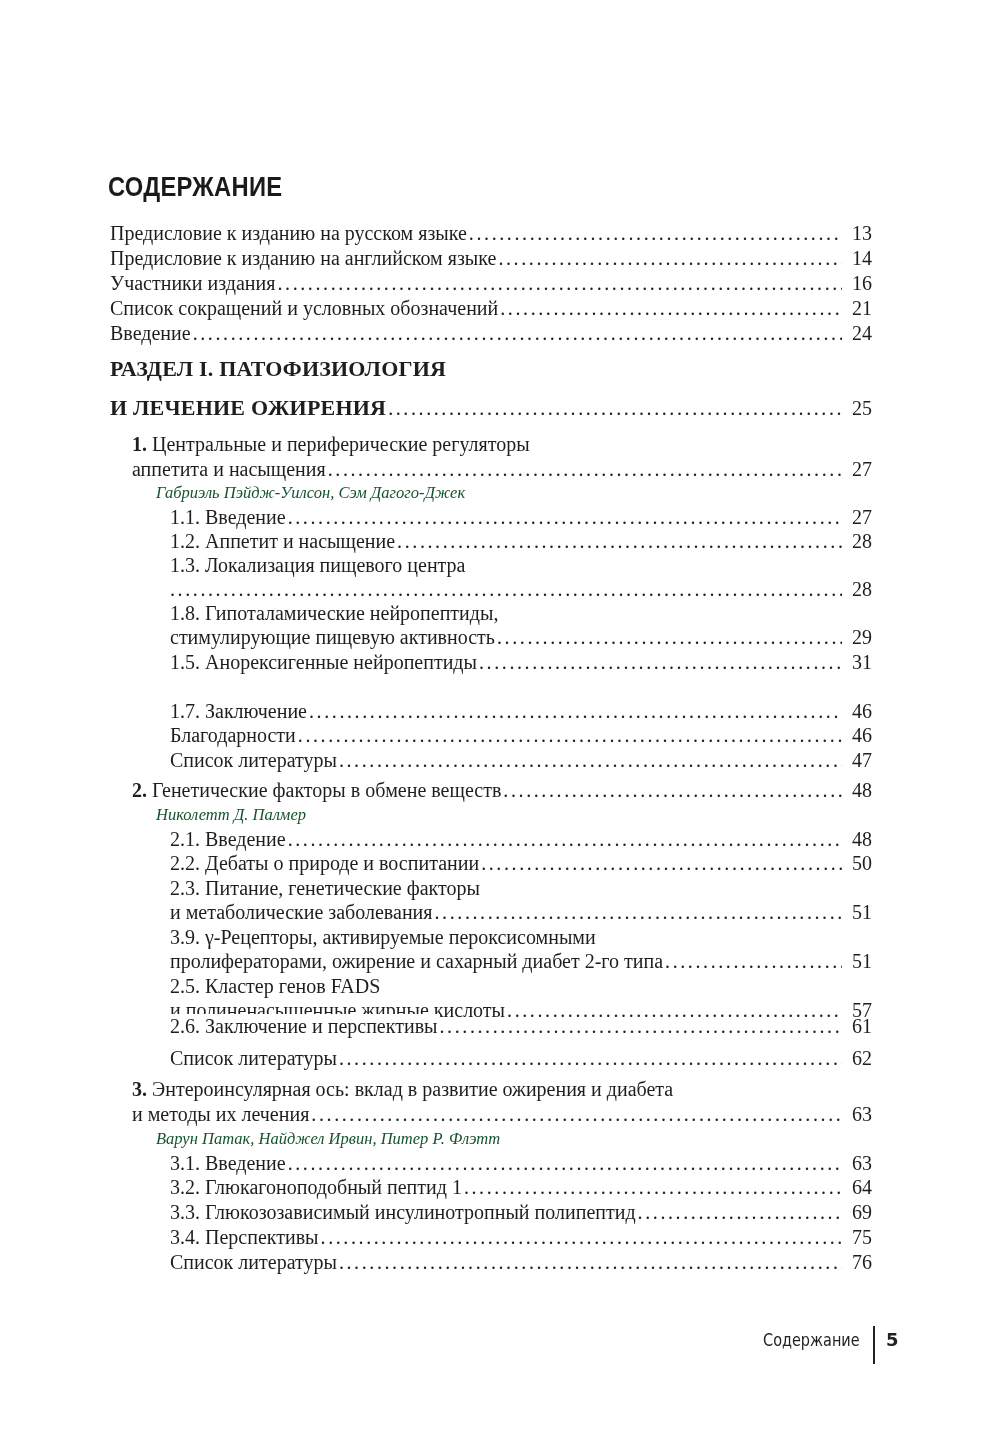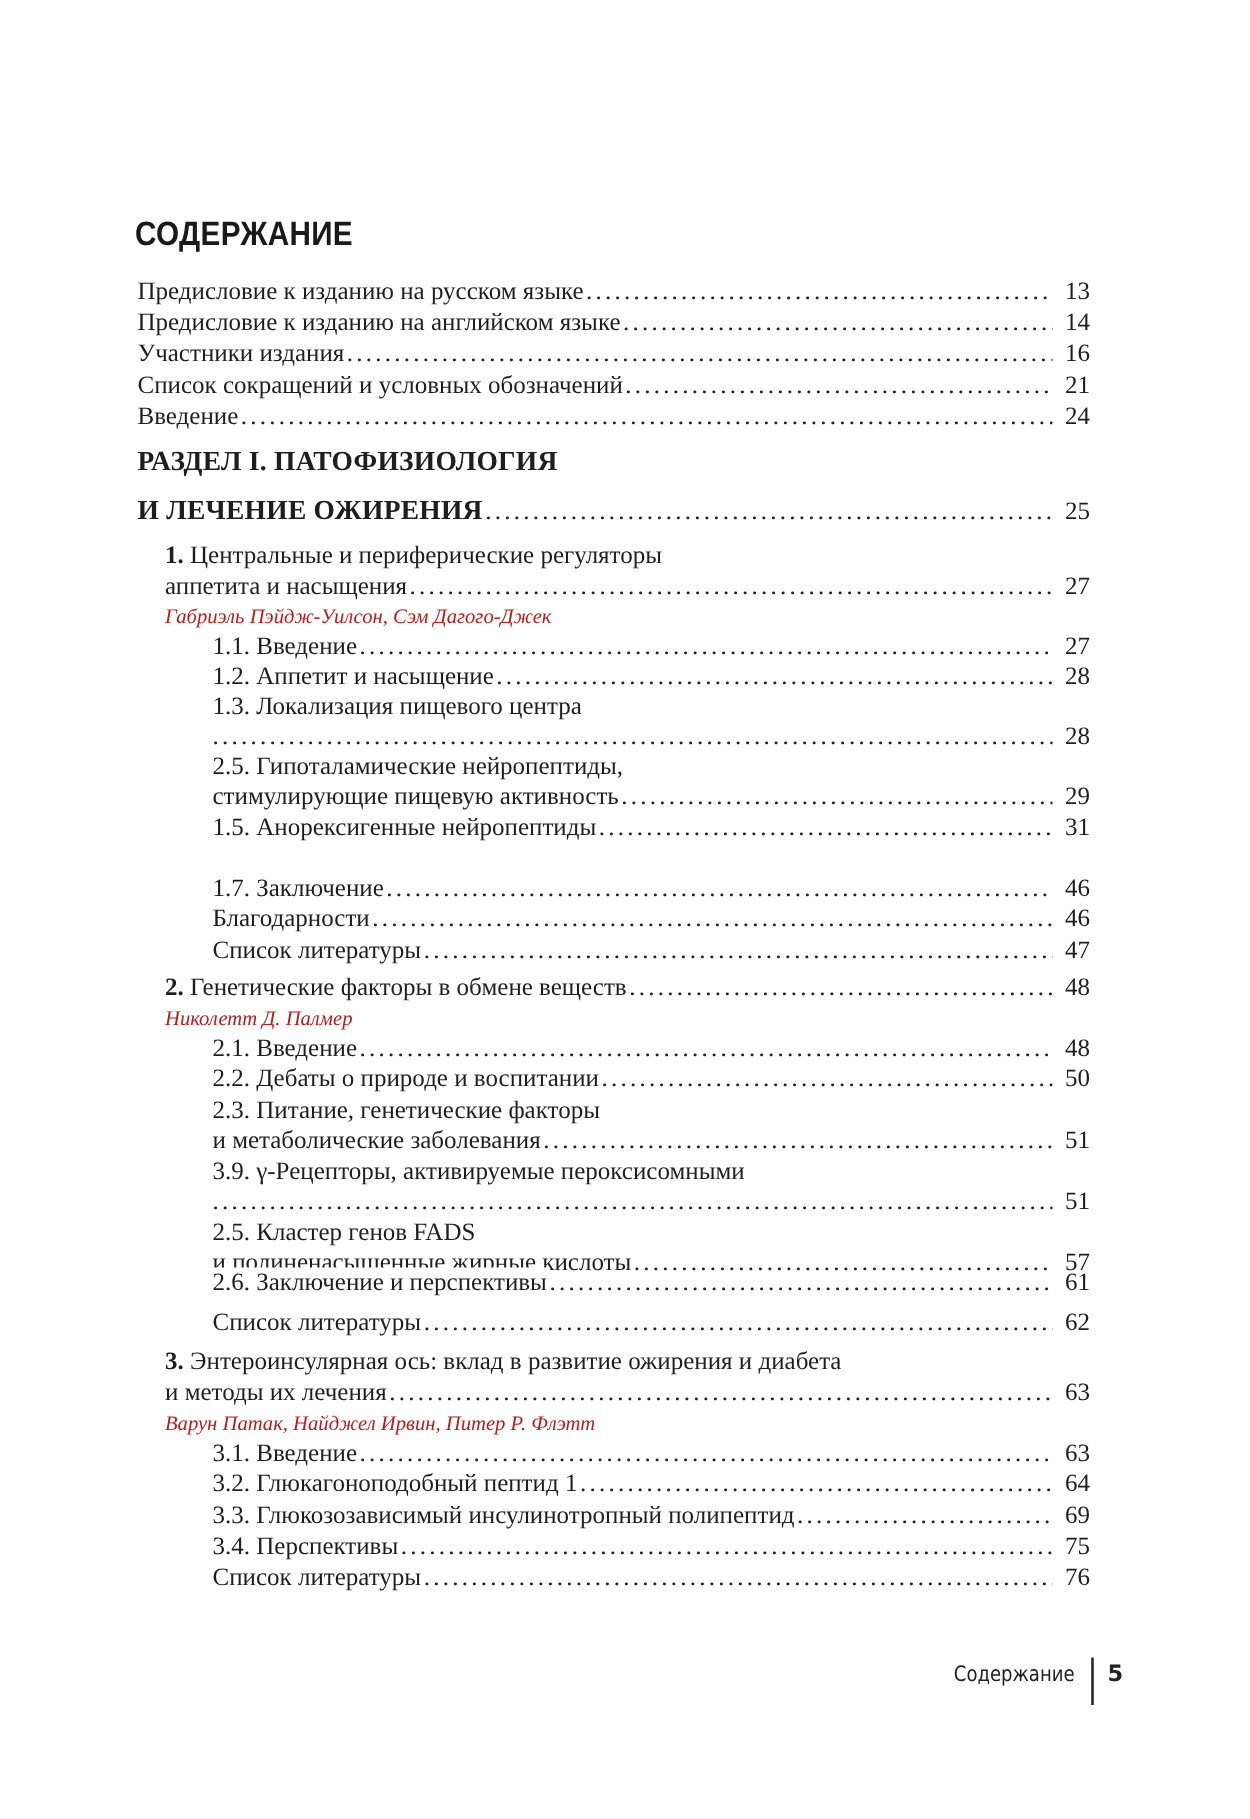--- a/index.html
+++ b/index.html
@@ -8,21 +8,21 @@
     .toc-title { position:absolute; left:108px; top:172px; font-family:"Liberation Sans", sans-serif; font-weight:bold; font-size:27px; letter-spacing:0.3px; transform:scaleX(0.88); transform-origin:left; color:#1a1a1a; }
     .line { position:absolute; left:0; width:1000px; height:25px; font-family:"Liberation Serif", serif; font-size:20px; line-height:25px; white-space:nowrap; }
     .entry { position:absolute; right:128px; display:flex; align-items:baseline; }
     .txt { white-space:nowrap; background:#fff; padding-right:2px; }
     .dots { flex:1; overflow:hidden; white-space:nowrap; letter-spacing:2.6px; color:#222; }
     .dots::before { content:". . . . . . . . . . . . . . . . . . . . . . . . . . . . . . . . . . . . . . . . . . . . . . . . . . . . . . . . . . . . . . . . . . . . . . . . . . . . . . . . . . . . . . . . . . . . . . . . . . . . . . . . . . . . . . . . . . . . . . . . . . . . . . . . . . . . . . . . . . . . . . . . . . . . . . . . . . . . . . . . . . . . . . . . . . . . . . . . . . . . . . . . . . . . . . . . . . . . . . . . . . . . . . . . . . . . . . . . . . . . . . . . . . . . . . . . . . . . . . . . . . ."; letter-spacing:-1.2px; }
     .pg { width:30px; text-align:right; white-space:nowrap; }
     .plain { position:absolute; white-space:nowrap; }
     .section-head { font-family:"Liberation Serif", serif; font-weight:bold; font-size:22px; letter-spacing:0.2px; }
     .num-bold { font-weight:bold; }
-    .author { position:absolute; font-family:"Liberation Serif", serif; font-style:italic; font-size:16.5px; white-space:nowrap; color:#b91c1c; }
+    .author { position:absolute; font-family:"Liberation Serif", serif; font-style:italic; font-size:16.5px; white-space:nowrap; color:#14532d;margin-left:24px; }
     .footer { position:absolute; top:1326px; left:0; width:1000px; height:40px; }
     .footer-label { position:absolute; right:140px; top:4px; font-family:"DejaVu Sans", sans-serif; font-size:17px; transform:scaleX(0.85); transform-origin:right; color:#222; }
     .footer-rule { position:absolute; left:873px; top:0; width:2px; height:38px; background:#222; }
     .footer-page { position:absolute; left:886px; top:3px; font-family:"DejaVu Sans", sans-serif; font-weight:bold; font-size:18px; color:#222; }
   </style>
 </head>
 <body>
 
 <div class="page">
 
@@ -97,21 +97,21 @@
         <span class="pg">28</span>
       </div>
   </div>
   <div class="plain line" style="left:170px;top:553px;width:auto">1.3. Локализация пищевого центра</div>
   <div class="line" style="top:577px">
     <div class="entry" style="left:170px">
         <span class="dots"></span>
         <span class="pg">28</span>
       </div>
   </div>
-  <div class="plain line" style="left:170px;top:601px;width:auto">2.5. Гипоталамические нейропептиды,</div>
+  <div class="plain line" style="left:170px;top:601px;width:auto">1.8. Гипоталамические нейропептиды,</div>
   <div class="line" style="top:625px">
     <div class="entry" style="left:170px">
         <span class="txt">стимулирующие пищевую активность</span>
         <span class="dots"></span>
         <span class="pg">29</span>
       </div>
   </div>
   <div class="line" style="top:650px">
     <div class="entry" style="left:170px">
         <span class="txt">1.5. Анорексигенные нейропептиды</span>
@@ -168,20 +168,21 @@
   <div class="line" style="top:900px">
     <div class="entry" style="left:170px">
         <span class="txt">и метаболические заболевания</span>
         <span class="dots"></span>
         <span class="pg">51</span>
       </div>
   </div>
   <div class="plain line" style="left:170px;top:925px;width:auto">3.9. γ-Рецепторы, активируемые пероксисомными</div>
   <div class="line" style="top:949px">
     <div class="entry" style="left:170px">
+        <span class="txt">пролифераторами, ожирение и сахарный диабет 2-го типа</span>
         <span class="dots"></span>
         <span class="pg">51</span>
       </div>
   </div>
   <div class="plain line" style="left:170px;top:974px;width:auto">2.5. Кластер генов FADS</div>
   <div class="line" style="top:998px">
     <div class="entry" style="left:170px">
         <span class="txt">и полиненасыщенные жирные кислоты</span>
         <span class="dots"></span>
         <span class="pg">57</span>

